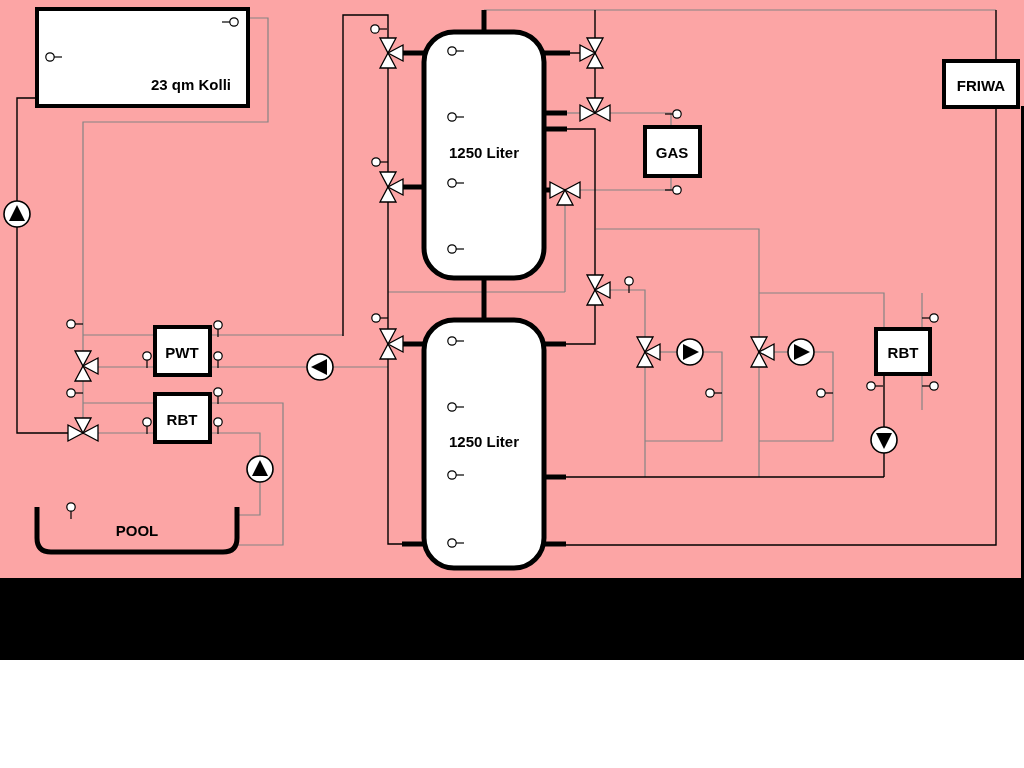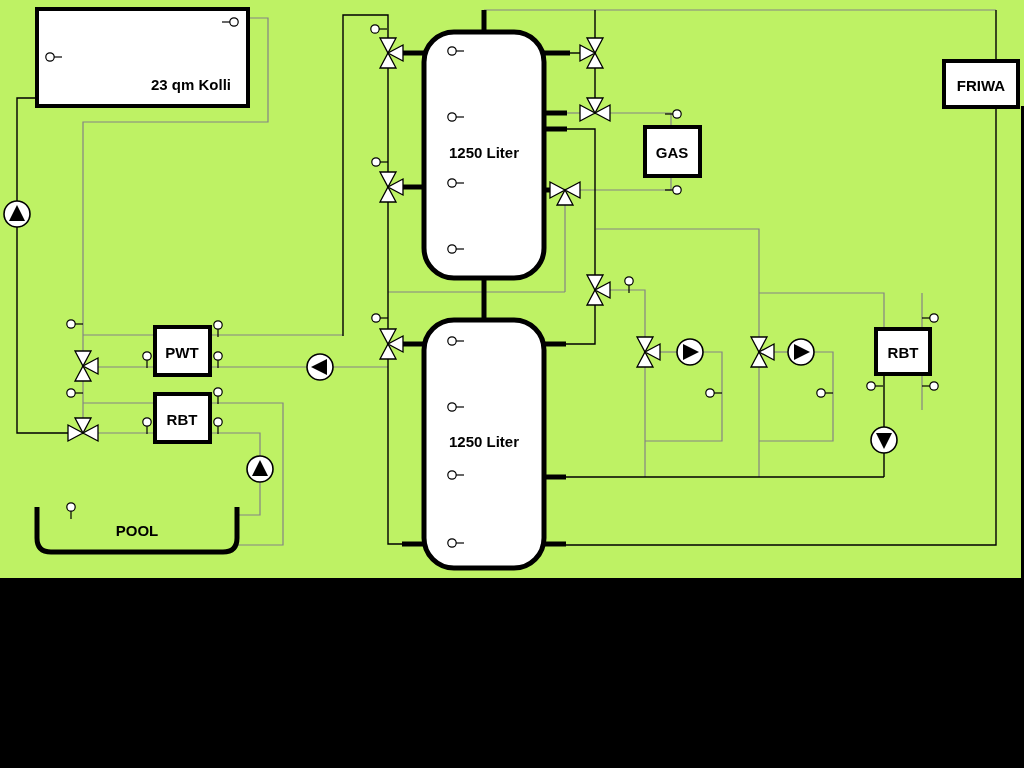--- a/index.html
+++ b/index.html
@@ -1,16 +1,16 @@
 <!DOCTYPE html>
 <html><head>
 <meta charset="utf-8">
 <style>
   html,body{margin:0;padding:0;background:#fff;}
-  #stage{position:relative;width:1024px;height:768px;background:#bef264;overflow:hidden;}
+  #stage{position:relative;width:1024px;height:660px;background:#fca5a5;overflow:hidden;}
   svg text{font-family:"Liberation Sans","DejaVu Sans",sans-serif;font-weight:bold;fill:#000;}
 </style>
 </head>
 <body>
 
 <div id="stage"><svg width="1024" height="768" viewBox="0 0 1024 768">
       <polyline points="248,18 268,18 268,122 83,122 83,351" fill="none" stroke="#848484" stroke-width="1.2"></polyline>
       <polyline points="83,335 155,335" fill="none" stroke="#848484" stroke-width="1.2"></polyline>
       <polyline points="210,335 343,335" fill="none" stroke="#848484" stroke-width="1.2"></polyline>
       <polyline points="98,367 155,367" fill="none" stroke="#848484" stroke-width="1.2"></polyline>

